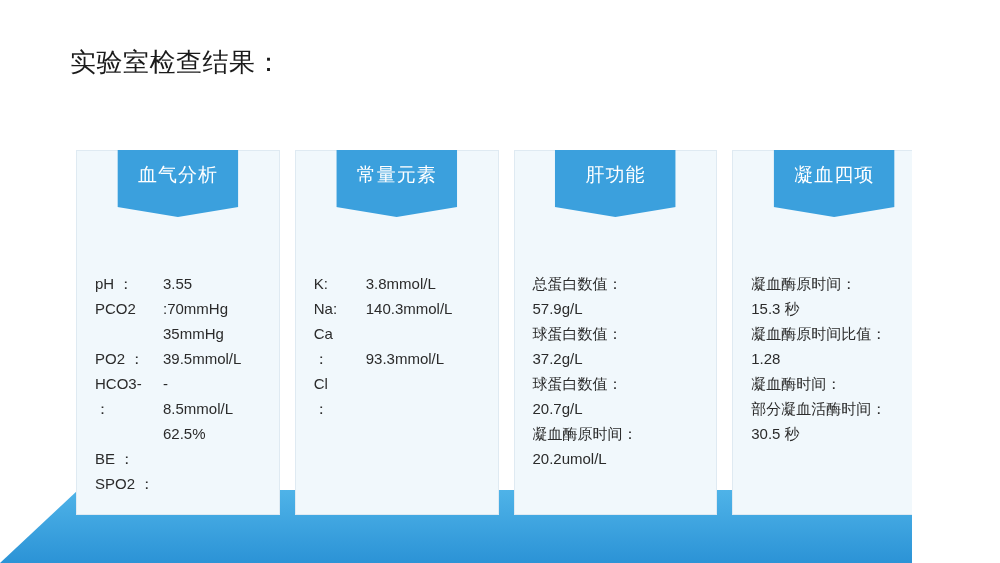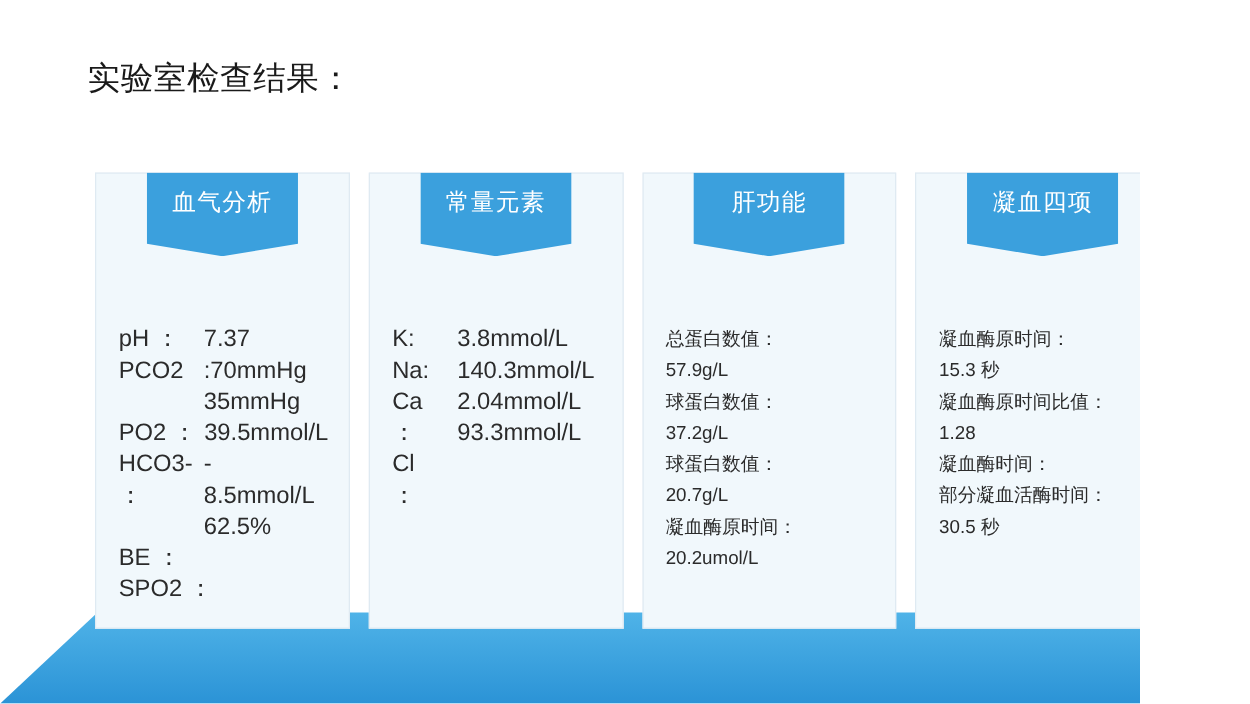--- a/index.html
+++ b/index.html
@@ -41,21 +41,21 @@
     color: #1a1a1a;
     letter-spacing: 0.5px;
     white-space: nowrap;
     z-index: 5;
   }
 
   
   .cards {
     position: absolute;
     left: 76px;
-    top: 138px;
+    top: 150px;
     width: 860px;
     height: 365px;
     display: flex;
     flex-direction: row;
     gap: 15px;
     z-index: 3;
   }
   .card {
     position: relative;
     flex: 1 1 0;
@@ -102,21 +102,21 @@
     right: 0;
     top: 120px;
     padding: 0 14px 0 18px;
   }
 
   
   .kv-row {
     display: flex;
     flex-direction: row;
     align-items: baseline;
-    font-size: 19px;
+    font-size: 15px;
     line-height: 25px;
     color: #2b2b2b;
     white-space: nowrap;
   }
   .kv-label {
     flex: 0 0 auto;
     min-width: 62px;
   }
   .kv-value {
     flex: 1 1 auto;
@@ -157,21 +157,21 @@
   <div class="cards">
 
     <div class="card card-1">
       <div class="ribbon">
         <div class="ribbon-shape"></div>
         <div class="ribbon-label">血气分析</div>
       </div>
       <div class="card-body">
         <div class="kv-row">
           <span class="kv-label">pH ：</span>
-          <span class="kv-value">7.37</span>
+          <span class="kv-value">3.55</span>
         </div>
         <div class="kv-row">
           <span class="kv-label">PCO2</span>
           <span class="kv-value">:70mmHg</span>
         </div>
         <div class="kv-row">
           <span class="kv-label"></span>
           <span class="kv-value">35mmHg</span>
         </div>
         <div class="kv-row">
@@ -210,21 +210,20 @@
         <div class="kv-row">
           <span class="kv-label">K:</span>
           <span class="kv-value">3.8mmol/L</span>
         </div>
         <div class="kv-row">
           <span class="kv-label">Na:</span>
           <span class="kv-value">140.3mmol/L</span>
         </div>
         <div class="kv-row">
           <span class="kv-label">Ca</span>
-          <span class="kv-value">2.04mmol/L</span>
         </div>
         <div class="kv-row">
           <span class="kv-label">：</span>
           <span class="kv-value">93.3mmol/L</span>
         </div>
         <div class="kv-row">
           <span class="kv-label">Cl</span>
           <span class="kv-value"></span>
         </div>
         <div class="kv-row">

